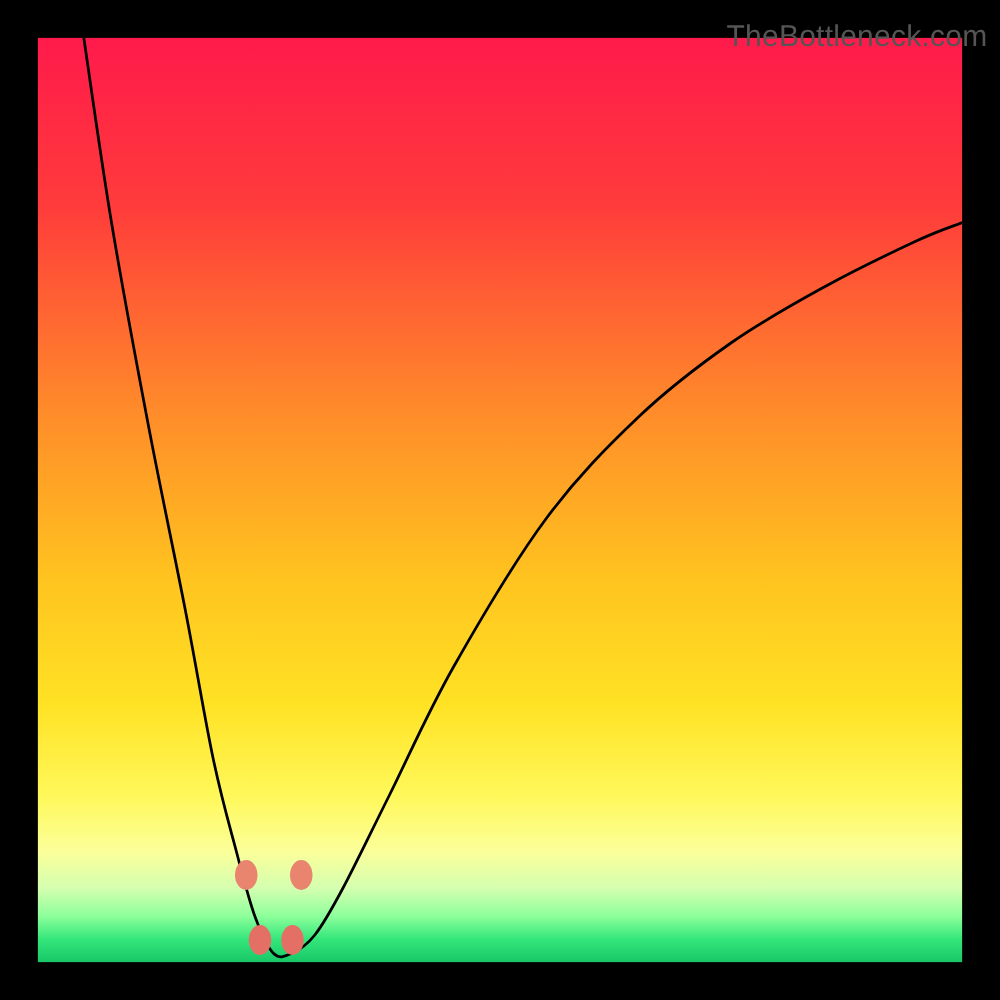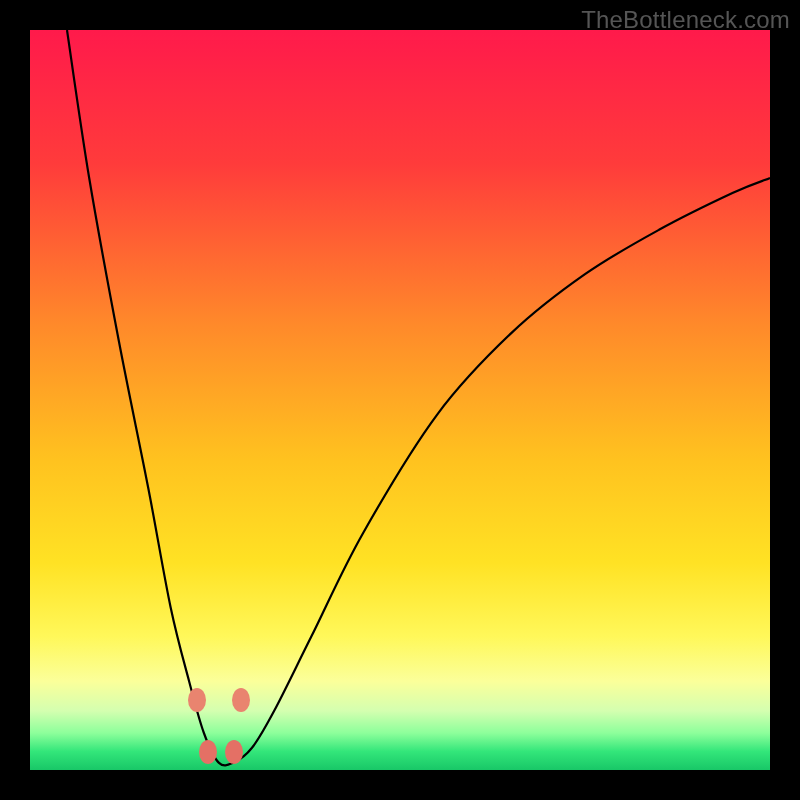--- a/index.html
+++ b/index.html
@@ -42,21 +42,21 @@
   }
   .marker {
     position: absolute;
     width: 18px;
     height: 24px;
     border-radius: 9px / 12px;
     transform: translate(-50%, -50%);
   }
   .watermark {
     position: absolute;
-    top: 6px;
+    top: 16px;
     right: 10px;
     font-family: Arial, Helvetica, sans-serif;
     font-size: 24px;
     color: #555;
     letter-spacing: 0.2px;
     font-weight: 500;
   }
 </style>
 </head>
 <body>

